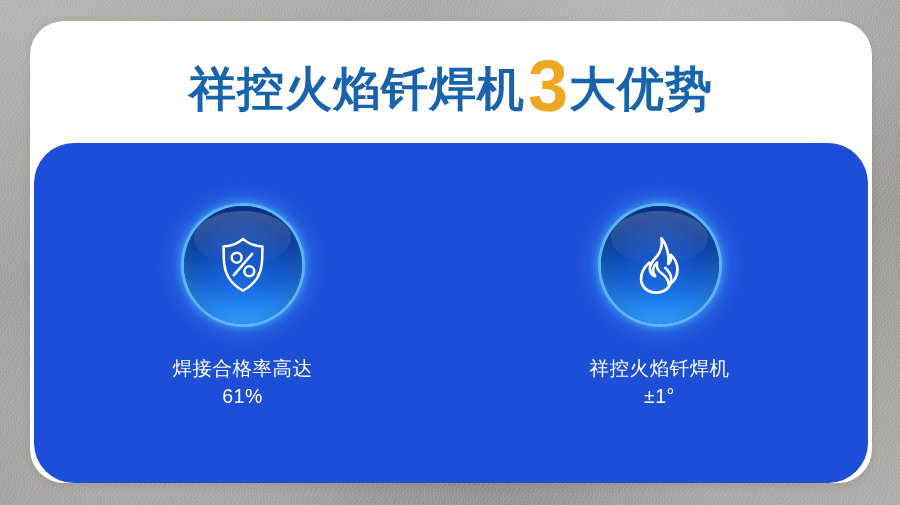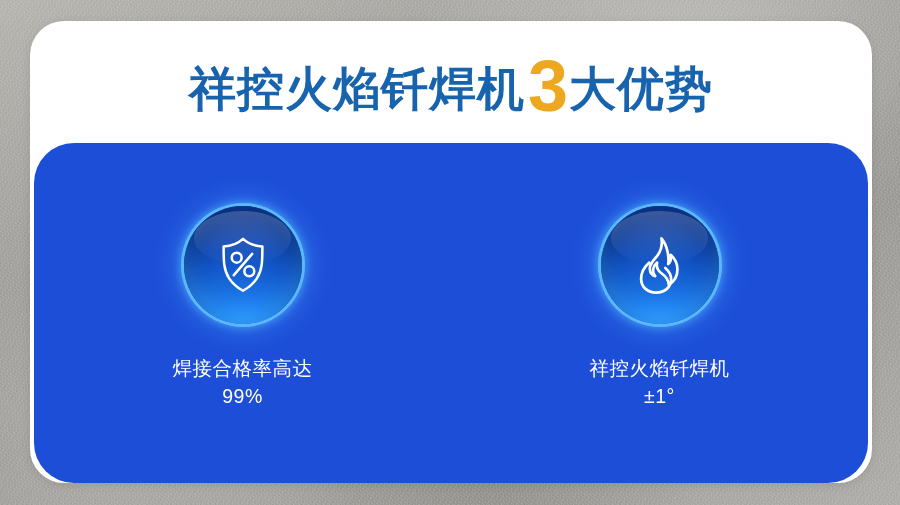--- a/index.html
+++ b/index.html
@@ -186,21 +186,21 @@
               <svg width="62" height="62" viewBox="0 0 64 64" fill="none" stroke="#ffffff" stroke-width="2.6" stroke-linecap="round" stroke-linejoin="round">
                 <path d="M32 5 C26 10.5 19.5 12.5 12 12.8 C12 28 12 37 17.5 45.5 C22 52.3 27 55.8 32 58.6 C37 55.8 42 52.3 46.5 45.5 C52 37 52 28 52 12.8 C44.5 12.5 38 10.5 32 5 Z"></path>
                 <circle cx="25.5" cy="24.5" r="5.1"></circle>
                 <circle cx="38.5" cy="38.5" r="5.1"></circle>
                 <line x1="41.5" y1="20.5" x2="22.5" y2="42.5"></line>
               </svg>
             </span>
           </div>
           <div class="caption">
             <span>焊接合格率高达</span>
-            <span class="line2">99%</span>
+            <span class="line2">61%</span>
           </div>
         </div>
 
 
         <div class="feature">
           <div class="badge">
             <span>
               <svg width="62" height="62" viewBox="0 0 64 64" fill="none" stroke="#ffffff" stroke-width="2.8" stroke-linecap="round" stroke-linejoin="round">
                 <path d="M33.5 4.5 C35 13 32.5 19 27.5 24.5 C24 28.4 21.5 31.5 21.5 35.5 C21.5 39.5 24 42.5 27 43.5 C23.5 38.5 25 33 29 29.5 C28 34.5 30 38 33.5 40.5 C38 43.7 41 47.5 41 52.5 C46.5 49 50 43.5 50 36.8 C50 30.5 47 25 43 21.5 C43.8 25.5 43 28.8 40.5 31 C41.5 23.5 39.5 11.5 33.5 4.5 Z"></path>
                 <path d="M21 29.5 C15.5 34.5 12.5 40.5 12.5 46.2 C12.5 55 19.5 60.5 28 60.5 C37 60.5 43.5 54.8 43.5 46.8 C43.5 42 41.2 38.2 37.5 35"></path>

